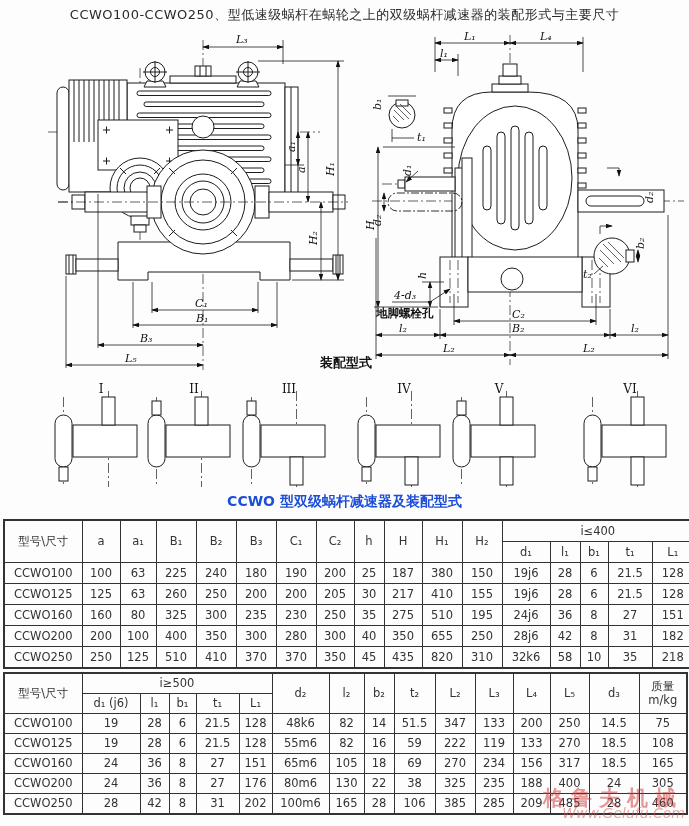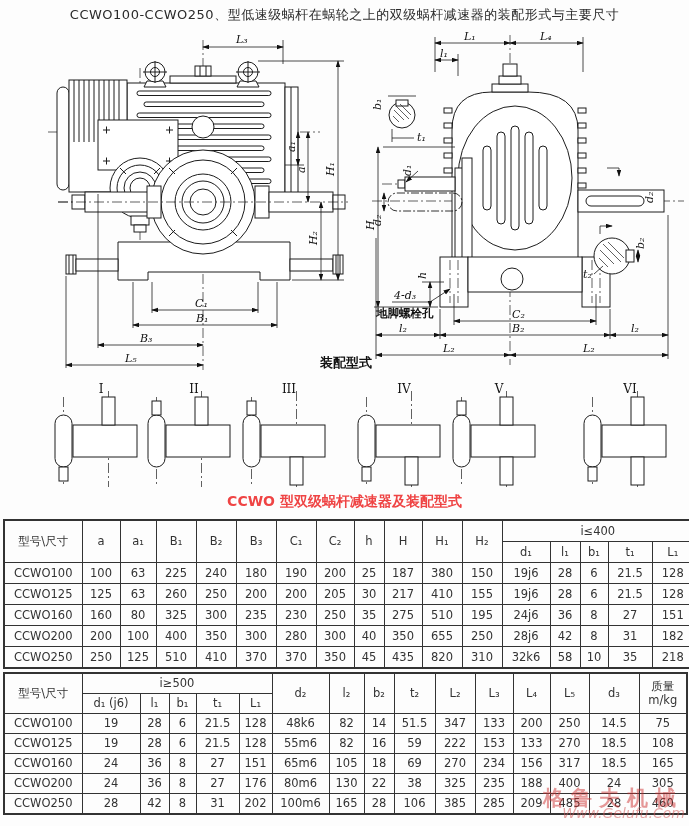--- a/index.html
+++ b/index.html
@@ -3,21 +3,21 @@
 <meta charset="utf-8">
 <style>
   html,body{margin:0;padding:0;}
   body{width:689px;height:826px;position:relative;background:#fdfdfd;
        font-family:"DejaVu Sans",sans-serif;color:#222;overflow:hidden;}
   .title{position:absolute;top:6px;left:0;right:0;text-align:center;
          font-size:13px;color:#2a2a2a;letter-spacing:0.5px;}
   svg.drawing{position:absolute;top:30px;left:0;}
   .asm-box{position:absolute;top:381px;width:100px;height:108px;}
   .caption{position:absolute;top:493px;left:0;right:0;text-align:center;
-           font-weight:bold;font-size:14px;color:#ef4444;}
+           font-weight:bold;font-size:14px;color:#1d4ed8;}
   table{position:absolute;left:3px;border-collapse:collapse;table-layout:fixed;
         width:684px;border:2px solid #333;}
   #t1{top:519px;}
   #t2{top:672px;}
   th,td{border:1px solid #333;font-weight:normal;text-align:center;
         font-size:11.5px;color:#333;padding:0;line-height:1.1;
         font-family:"DejaVu Sans",sans-serif;overflow:hidden;white-space:nowrap;}
   #t1 th,#t1 td{height:20px;}
   #t2 th,#t2 td{height:19px;}
   .mass div{line-height:1.15;}
@@ -575,21 +575,21 @@
         <td>19</td>
         <td>28</td>
         <td>6</td>
         <td>21.5</td>
         <td>128</td>
         <td>55m6</td>
         <td>82</td>
         <td>16</td>
         <td>59</td>
         <td>222</td>
-        <td>153</td>
+        <td>119</td>
         <td>133</td>
         <td>270</td>
         <td>18.5</td>
         <td>108</td>
       </tr>
       <tr>
         <td>CCWO160</td>
         <td>24</td>
         <td>36</td>
         <td>8</td>

